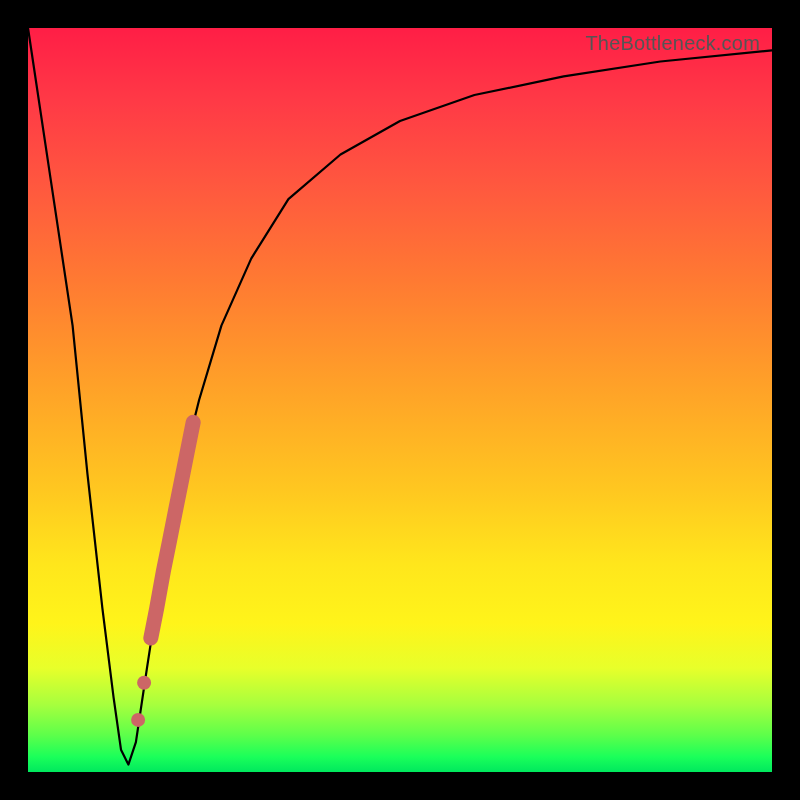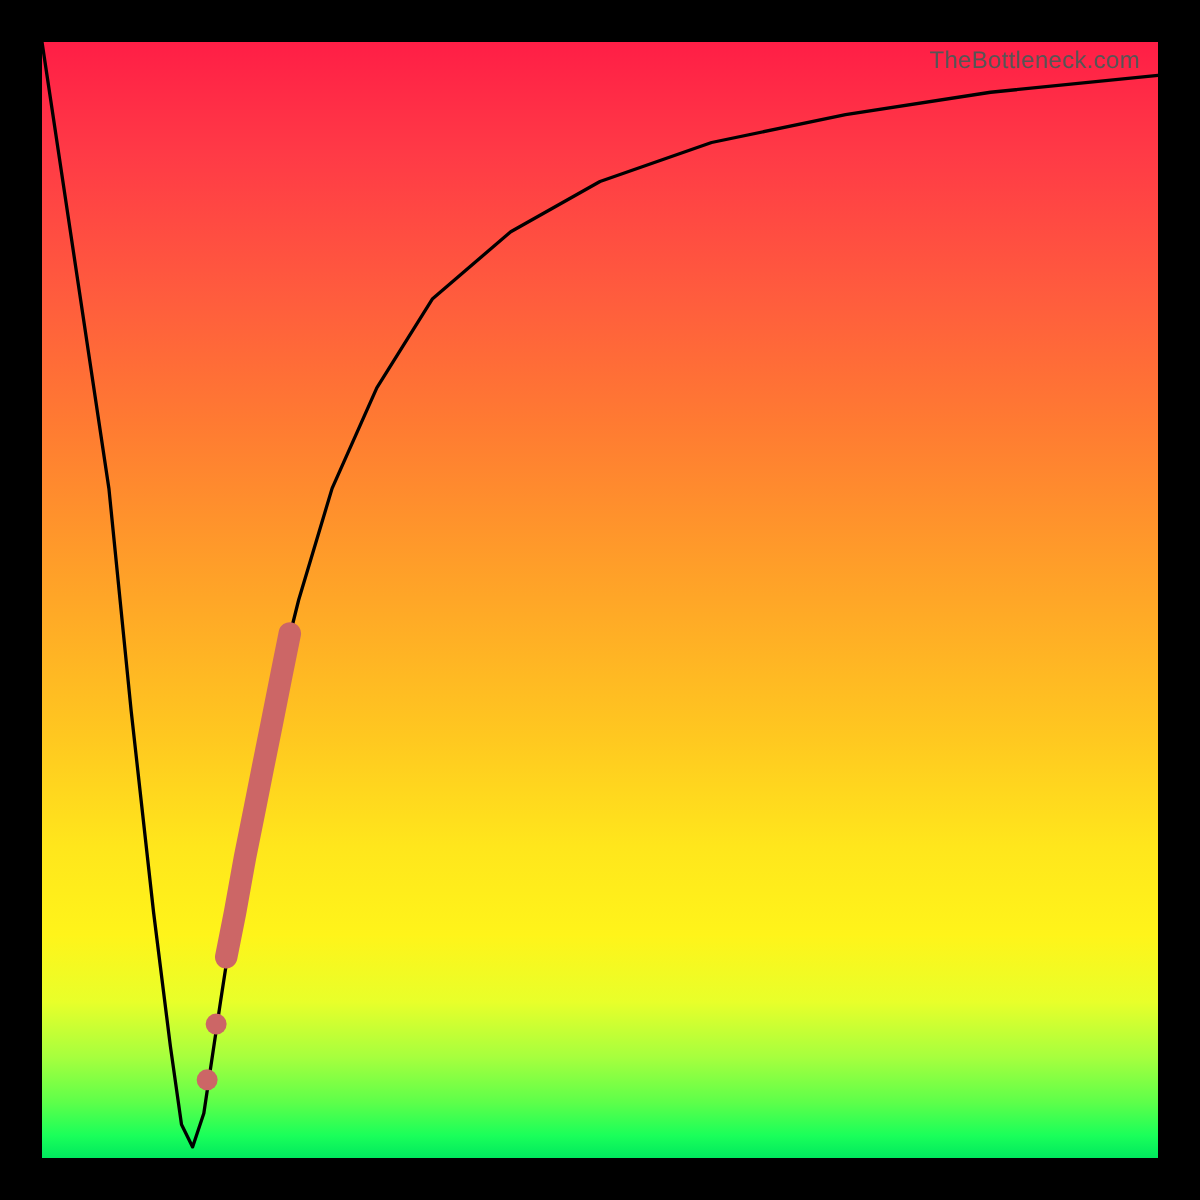--- a/index.html
+++ b/index.html
@@ -38,21 +38,21 @@
       #5eff4a 95%,
       #1aff5a 98%,
       #00e85e 100%
     );
   }
   .watermark {
     position: absolute;
     top: 4px;
     right: 12px;
     color: #555;
-    font-size: 16px;
+    font-size: 20px;
     font-weight: 500;
     letter-spacing: 0.2px;
     user-select: none;
   }
   svg.curves {
     position: absolute;
     left: 0;
     top: 0;
     width: 744px;
     height: 744px;

